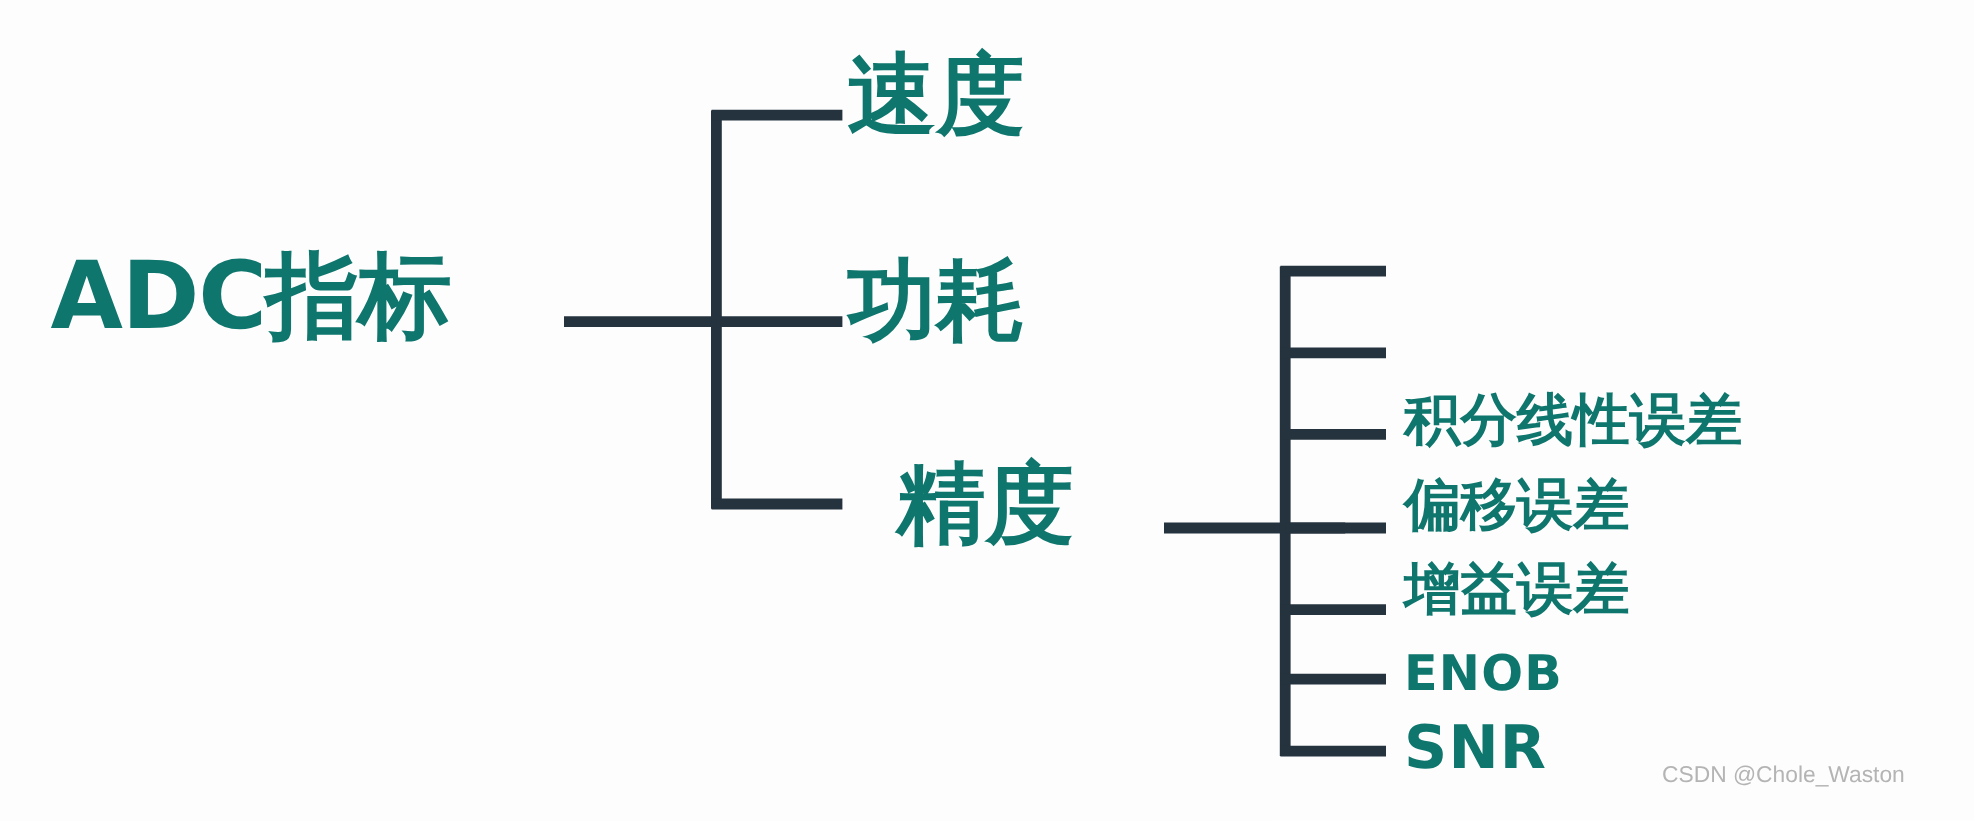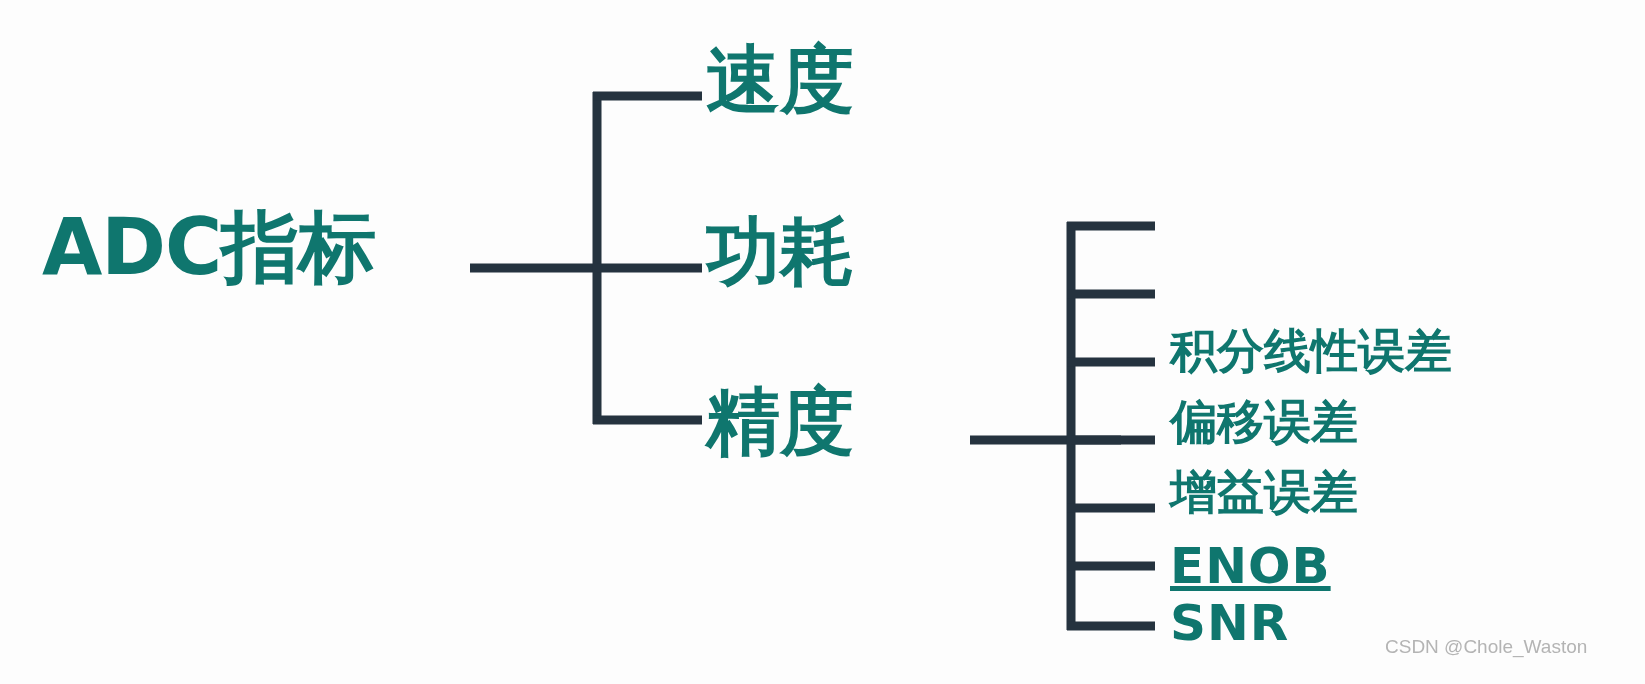--- a/index.html
+++ b/index.html
@@ -38,31 +38,31 @@
     font-size: 78px;
     left: 42px;
     top: 208px;
     letter-spacing: -1px;
   }
   .lvl2-label {
     font-size: 74px;
   }
   .lvl2-speed   { left: 706px; top: 42px; }
   .lvl2-power   { left: 706px; top: 214px; }
-  .lvl2-acc     { left: 706px; top: 384px; }
+  .lvl2-acc     { left: 747px; top: 384px; font-family: Liberation Serif, serif; }
   .lvl3-label {
     font-size: 47px;
     left: 1170px;
   }
   .lvl3-0 { top: 191px; }
   .lvl3-1 { top: 259px; }
   .lvl3-2 { top: 327px; }
   .lvl3-3 { top: 398px; }
   .lvl3-4 { top: 468px; }
-  .lvl3-5 { top: 541px; font-size: 50px; letter-spacing: 1px; text-decoration: underline; }
+  .lvl3-5 { top: 541px; font-size: 41px; letter-spacing: 1px; }
   .lvl3-6 { top: 598px; font-size: 50px; letter-spacing: 1px; text-align: center; }
   .watermark {
     position: absolute;
     left: 1385px;
     top: 636px;
     font-size: 19px;
     color: #b4b4b4;
     font-family: Liberation Sans, sans-serif;
     white-space: nowrap;
   }

